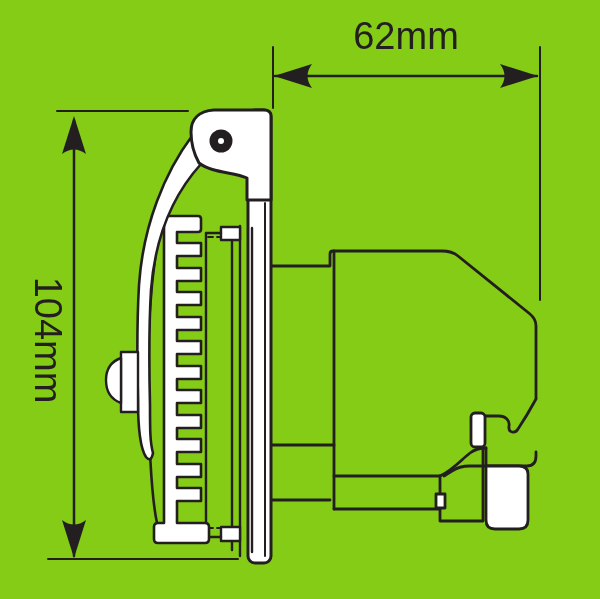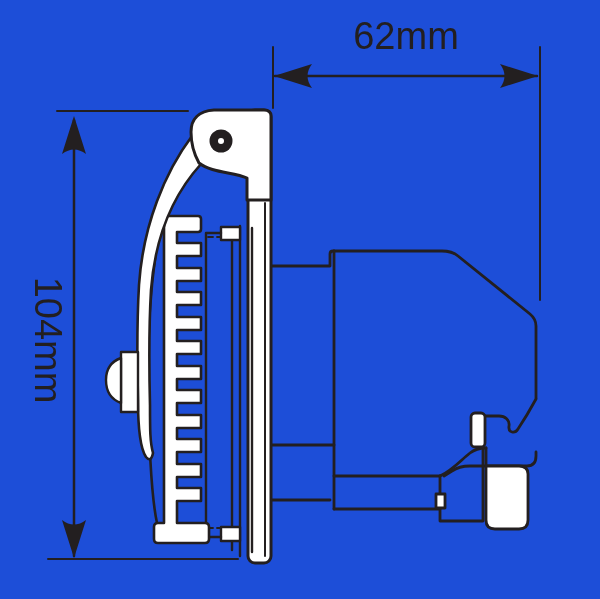--- a/index.html
+++ b/index.html
@@ -1,16 +1,16 @@
 <!DOCTYPE html>
 <html><head>
 <meta charset="utf-8">
 <style>
   html,body{margin:0;padding:0;background:#ffffff;}
-  .stage{width:600px;height:599px;position:relative;background:#1d4ed8;overflow:hidden;
+  .stage{width:600px;height:599px;position:relative;background:#84cc16;overflow:hidden;
          font-family:"Liberation Sans", sans-serif;}
   svg{display:block;}
   .dim-text{font-family:"Liberation Sans", sans-serif;font-size:38px;fill:#231f20;}
 </style>
 </head>
 <body>
 
 <div class="stage">
 <svg width="600" height="599" viewBox="0 0 600 599">
 

